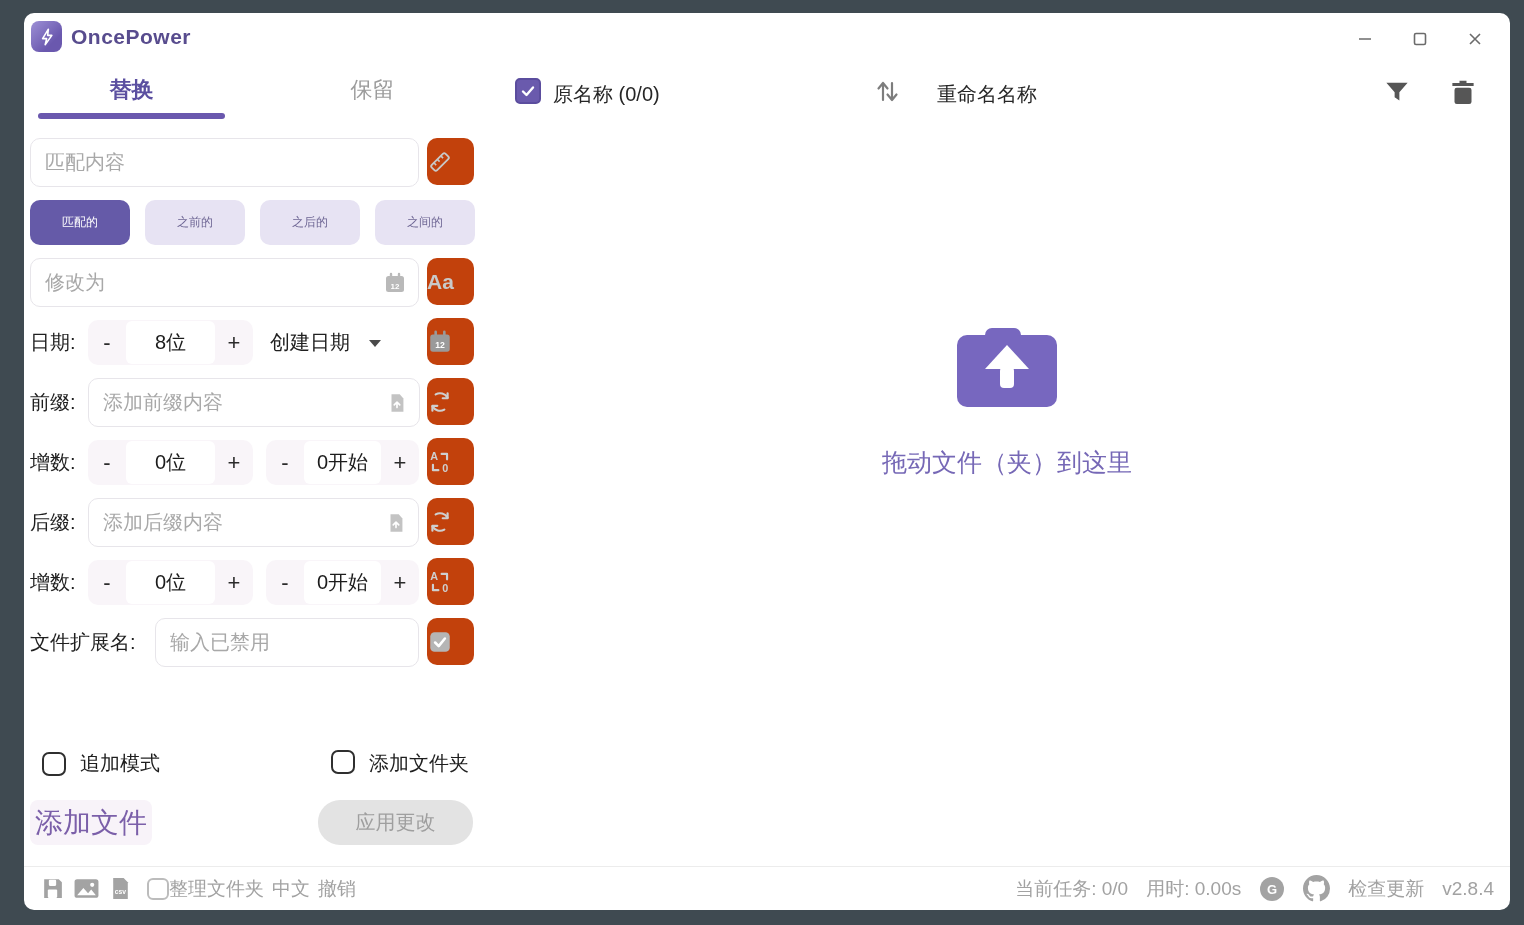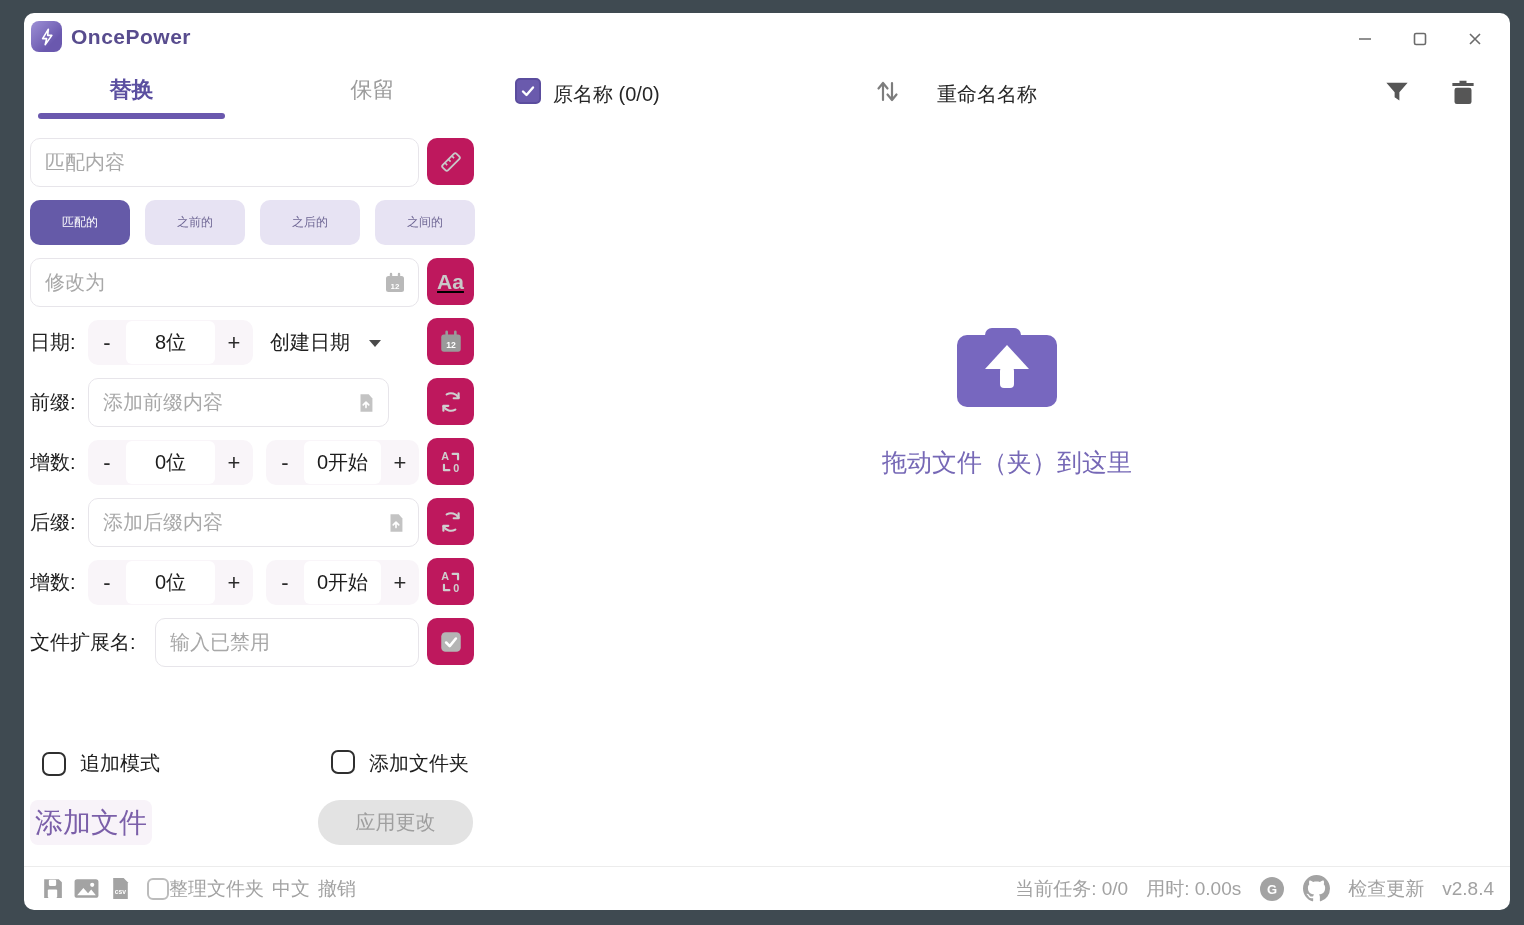--- a/index.html
+++ b/index.html
@@ -29,22 +29,22 @@
   .hdr-label { position:absolute; top:68px; font-size:20px; color:#262626; }
   .icon-abs { position:absolute; }
 
   
   .abs { position:absolute; }
   .t-input { border:1px solid #e7e5ea; border-radius:10px; height:49px; width:100%;
              font-size:20px; color:#222; padding:0 44px 0 14px; outline:none;
              font-family:"Liberation Sans","DejaVu Sans",sans-serif; background:#fff; }
   .t-input::placeholder { color:#a8a8a8; }
   .in-icon { position:absolute; right:12px; top:50%; transform:translateY(-50%); pointer-events:none; }
-  .icon-btn { position:absolute; width:47px; height:47px; border-radius:10px; background:#be185d;
-              display:flex; align-items:center; justify-content:center; border:none;text-decoration:underline; }
+  .icon-btn { position:absolute; width:47px; height:47px; border-radius:10px; background:#c2410c;
+              display:flex; align-items:center; border:none; }
   .aa-glyph { font-size:21px; color:#c9c9c9; font-weight:bold; }
 
   .mode-btn { position:absolute; top:187px; width:100px; height:45px; border:none; border-radius:10px;
               background:#e7e3f3; color:#6f6795; font-size:12px;
               font-family:"Liberation Sans","DejaVu Sans",sans-serif; }
   .mode-btn.active { background:#655aa8; color:#ffffff; }
 
   .row-label { position:absolute; font-size:20px; color:#1f1f1f; height:49px; display:flex; align-items:center; }
 
   .stepper { position:absolute; height:45px; background:#f9f5f9; border-radius:10px;
@@ -194,21 +194,21 @@
     <span>
       <svg width="26" height="26" viewBox="0 0 24 24">
         <rect x="3" y="5" width="18" height="16" rx="2.5" fill="#9a9a9a"></rect>
         <path d="M8 2.5 v4 M16 2.5 v4" stroke="#9a9a9a" stroke-width="2.4" stroke-linecap="round"></path>
         <text x="12" y="17.5" font-size="8" font-weight="bold" fill="#ffffff" text-anchor="middle">12</text>
       </svg>
     </span>
   </button>
 
   <div class="row-label" style="left:6px; top:365px;">前缀:</div>
-  <div class="abs" style="left:64px; top:365px; width:301px;">
+  <div class="abs" style="left:64px; top:365px; width:332px;">
     <input class="t-input" placeholder="添加前缀内容" style="">
     <span class="in-icon">
       <svg width="22" height="22" viewBox="0 0 24 24">
         <path d="M6 2.5 h9 l4 4.5 v14.5 h-13 Z" fill="#c3c3c3"></path>
         <path d="M12 17 v-6 M12 11 l-3 3 M12 11 l3 3" stroke="#ffffff" stroke-width="1.8" stroke-linecap="round" stroke-linejoin="round"></path>
       </svg>
     </span>
   </div>
   <button class="icon-btn" style="left:403px; top:365px;">
     <span>

